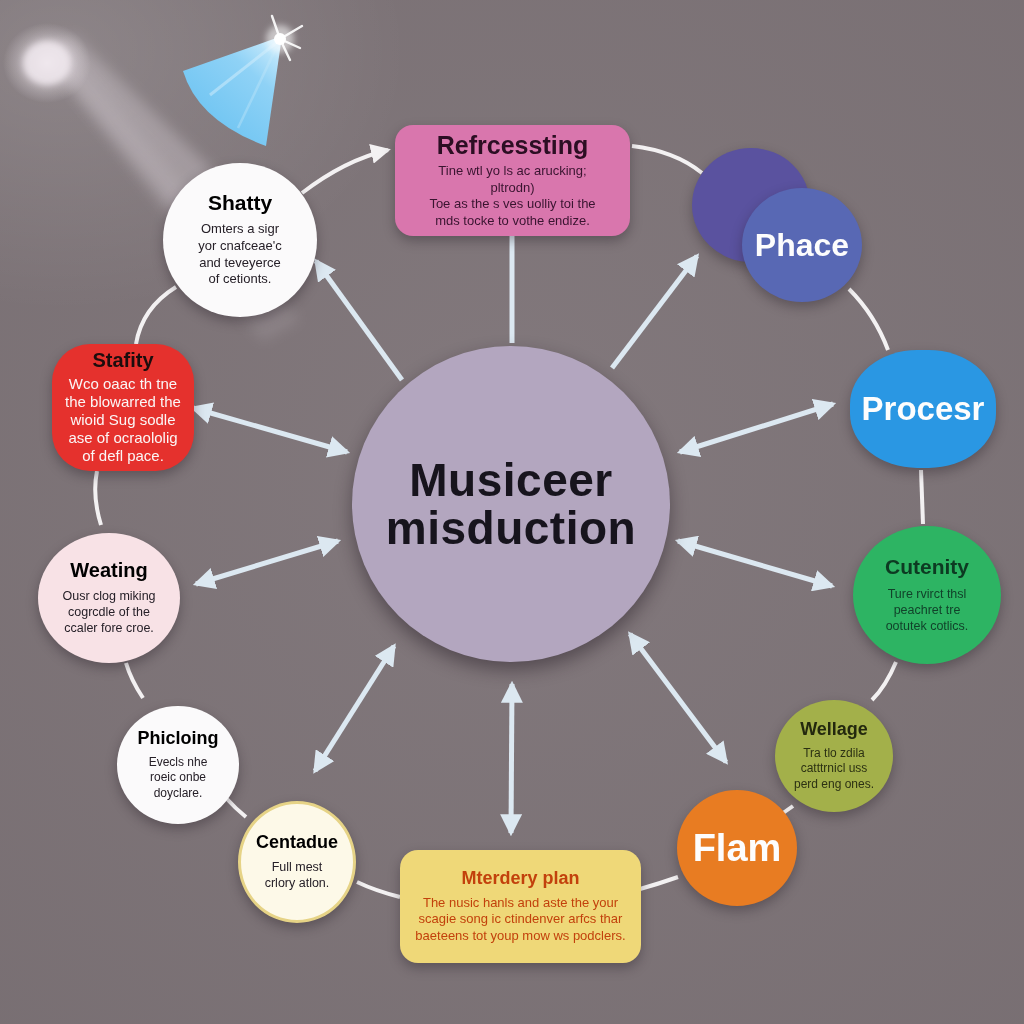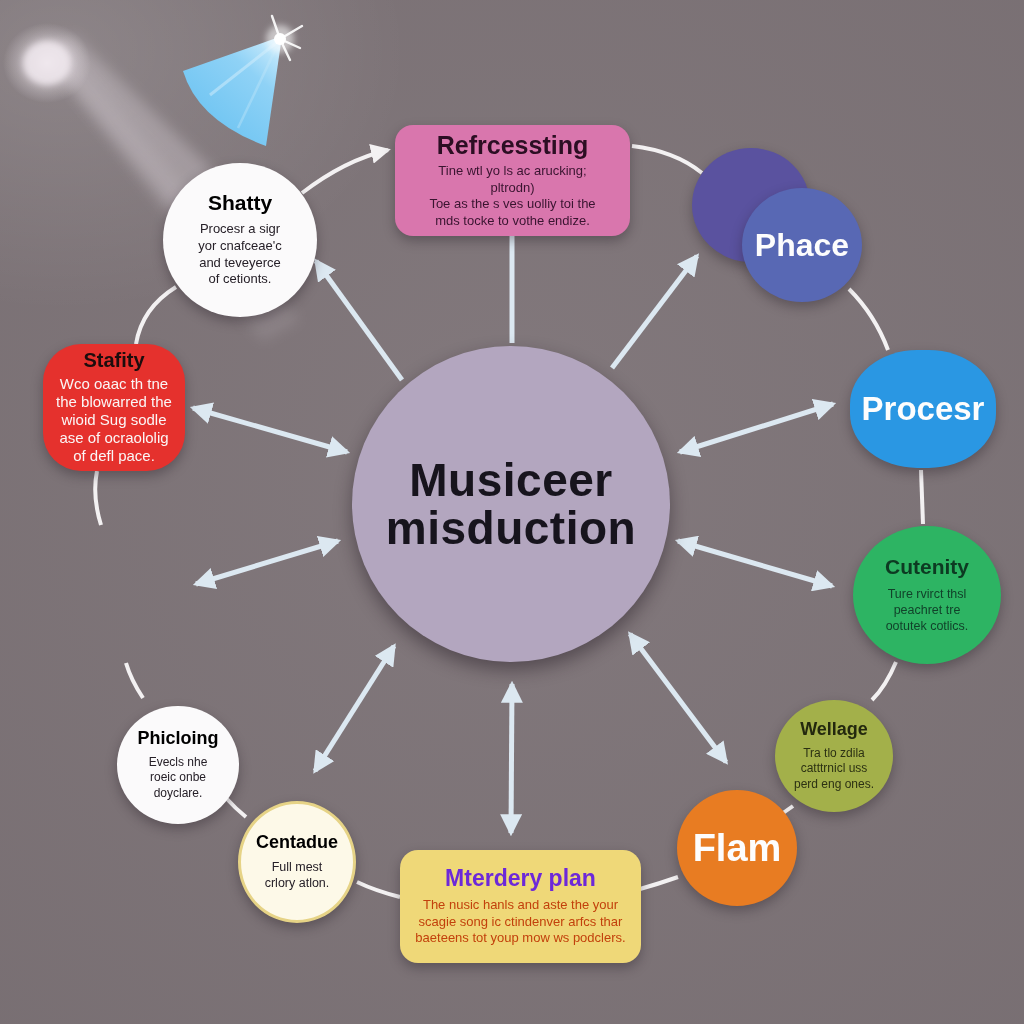--- a/index.html
+++ b/index.html
@@ -23,38 +23,38 @@
   #center .title{font-size:46px;color:#17141d;white-space:pre-line;letter-spacing:.5px;}
 
   #refrcessting{left:395px;top:81px;width:235px;height:111px;background:#d976ad;padding:8px 14px;margin-top:44px;}
   #refrcessting .title{font-size:25px;color:#2c0e23;}
   #refrcessting .body{font-size:13px;color:#3a1430;margin-top:5px;}
 
   #shatty{left:163px;top:163px;width:154px;height:154px;background:#fbfafb;}
   #shatty .title{font-size:21px;}
   #shatty .body{font-size:13px;}
 
-  #stafity{left:43px;top:344px;width:142px;height:127px;background:#e5312d;border-radius:38px;padding:6px 10px;}
+  #stafity{left:52px;top:344px;width:142px;height:127px;background:#e5312d;border-radius:38px;padding:6px 10px;}
   #stafity .title{font-size:20px;color:#1c0d0d;}
   #stafity .body{font-size:15px;color:#fbf6f6;margin-top:4px;line-height:1.2;}
 
   #weating{left:38px;top:533px;width:142px;height:130px;background:#f8e2e6;}
   #weating .title{font-size:20px;}
   #weating .body{font-size:12.5px;}
 
   #phicloing{left:117px;top:706px;width:122px;height:118px;background:#fbfafb;}
   #phicloing .title{font-size:18px;}
   #phicloing .body{font-size:12px;}
 
   #centadue{left:238px;top:801px;width:118px;height:122px;background:#fdf9e8;border:3px solid #e6d386;}
   #centadue .title{font-size:18px;}
   #centadue .body{font-size:12.5px;}
 
   #mterdery{left:400px;top:850px;width:241px;height:113px;background:#efd878;padding:8px 14px;}
-  #mterdery .title{font-size:23px;color:#6d28d9;}
+  #mterdery .title{font-size:18px;color:#c2410c;}
   #mterdery .body{font-size:13px;color:#c2410c;}
 
   #flam{left:677px;top:790px;width:120px;height:116px;background:#e87c22;}
   #flam .big-label{font-size:38px;}
 
   #wellage{left:775px;top:700px;width:118px;height:112px;background:#a3b04a;}
   #wellage .title{font-size:18px;color:#23280e;}
   #wellage .body{font-size:12px;color:#2c3113;}
 
   #cutenity{left:853px;top:526px;width:148px;height:138px;background:#2db463;}
@@ -154,35 +154,41 @@
   <div class="node rect" id="refrcessting">
     <div class="title">Refrcessting</div>
     <div class="body">Tine wtl yo ls ac arucking;
 pltrodn)
 Toe as the s ves uolliy toi the
 mds tocke to vothe endize.</div>
   </div>
 
   <div class="node circle" id="shatty">
     <div class="title">Shatty</div>
-    <div class="body">Procesr a sigr
+    <div class="body">Omters a sigr
 yor cnafceae'c
 and teveyerce
 of cetionts.</div>
   </div>
 
   <div class="node" id="stafity">
     <div class="title">Stafity</div>
     <div class="body">Wco oaac th tne
 the blowarred the
 wioid Sug sodle
 ase of ocraololig
 of defl pace.</div>
   </div>
 
+  <div class="node circle" id="weating">
+    <div class="title">Weating</div>
+    <div class="body">Ousr clog miking
+cogrcdle of the
+ccaler fore croe.</div>
+  </div>
 
   <div class="node circle" id="phicloing">
     <div class="title">Phicloing</div>
     <div class="body">Evecls nhe
 roeic onbe
 doyclare.</div>
   </div>
 
   <div class="node circle" id="centadue">
     <div class="title">Centadue</div>

